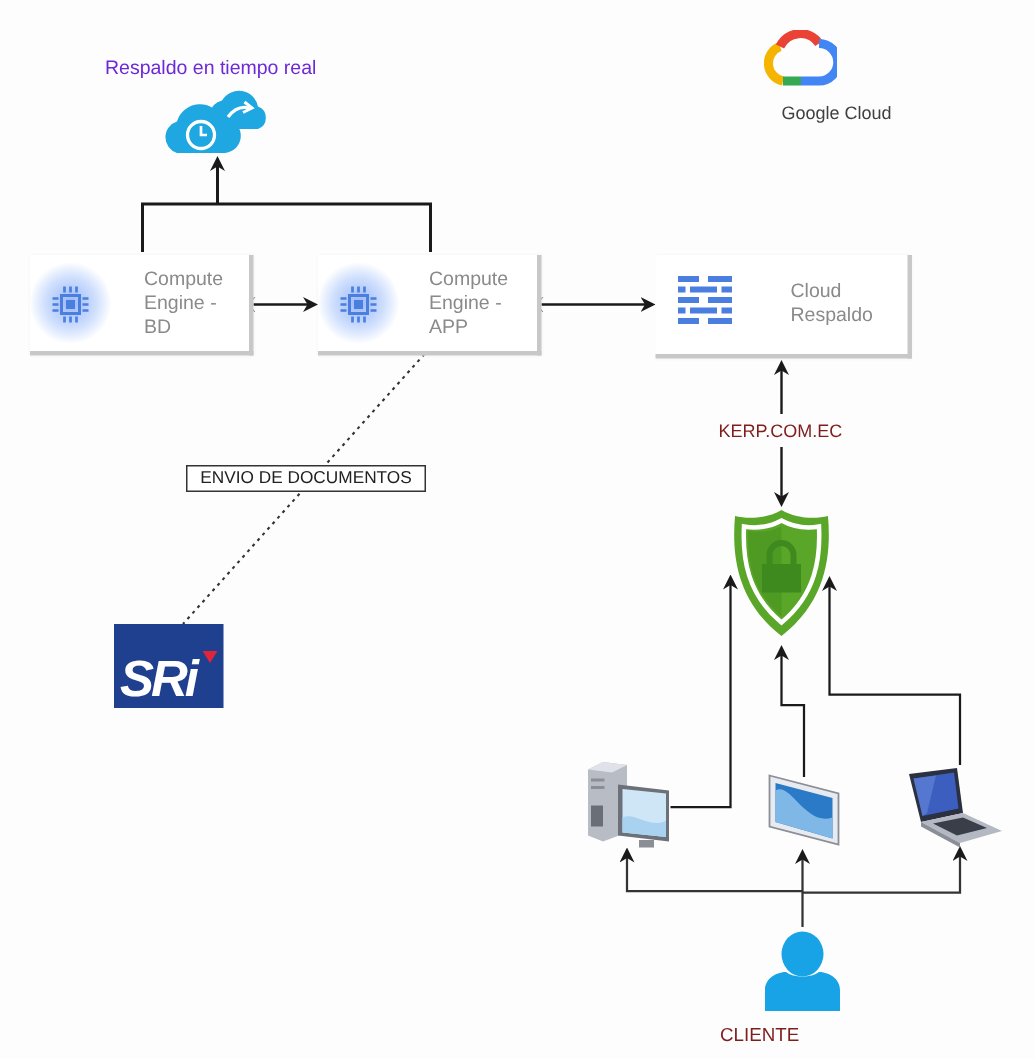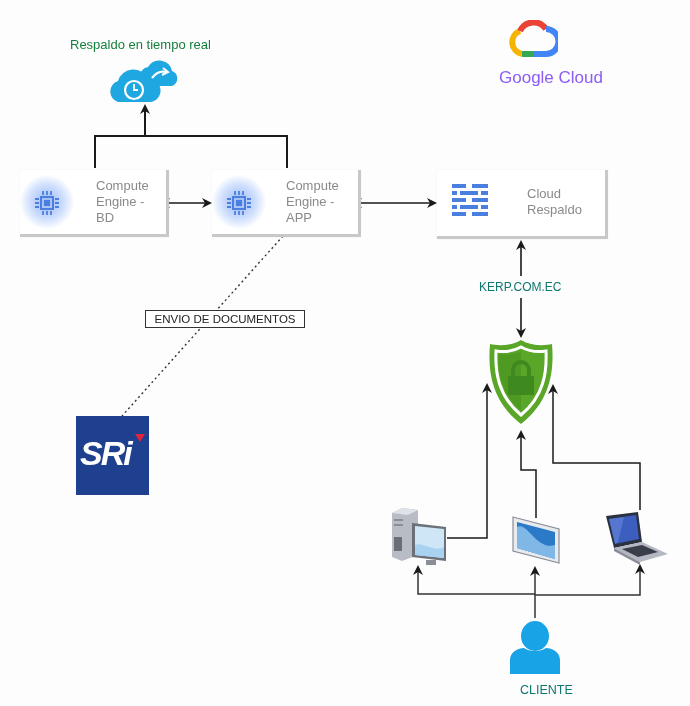--- a/index.html
+++ b/index.html
@@ -5,24 +5,24 @@
   html, body { margin:0; padding:0; }
   body { width:690px; height:706px; background:#fdfdfd; position:relative; overflow:hidden;
          font-family:"Liberation Sans", sans-serif; }
   .abs { position:absolute; }
   #wires { position:absolute; left:0; top:0; }
   .node-box { position:absolute; background:#fff; border-right:3px solid #c8c8c8; border-bottom:3px solid #c8c8c8;
               box-shadow: 0 0 2px rgba(0,0,0,0.05); }
   .node-label { position:absolute; color:#8a8a8a; font-size:13px; line-height:16px; }
   .glow { position:absolute; width:54px; height:54px; border-radius:50%;
           background: radial-gradient(circle, rgba(120,160,245,0.75) 0%, rgba(150,185,250,0.45) 45%, rgba(255,255,255,0) 72%); }
-  .title-text { font-size:13px; color:#15803d; }
+  .title-text { font-size:13px; color:#6d28d9; }
   .edge-label-box { position:absolute; border:1.5px solid #333; background:#fff; text-align:center;
                     font-size:11.5px; line-height:14px; color:#222; padding:1px 3px; }
-  .plain-label { position:absolute; font-size:12px; color:#0f766e; }
+  .plain-label { position:absolute; font-size:12px; color:#7f1d1d; }
 </style>
 </head>
 <body>
 
 <svg id="wires" width="690" height="706">
   <defs>
     <marker id="arr" markerWidth="10" markerHeight="10" refX="8" refY="5" orient="auto" markerUnits="userSpaceOnUse">
       <path d="M0,0 L10,5 L0,10 L3,5 Z" fill="#1a1a1a"></path>
     </marker>
     <marker id="arrs" markerWidth="10" markerHeight="10" refX="2" refY="5" orient="auto-start-reverse" markerUnits="userSpaceOnUse">
@@ -62,21 +62,21 @@
   <path d="M26,28 V34 H30" fill="none" stroke="#fff" stroke-width="1.8"></path>
 </svg>
 
 <svg class="abs" style="left:508px;top:20px;" width="50" height="38" viewBox="0 0 50 38">
   <path d="M14,34 a12,12 0 0 1 -2,-23" fill="none" stroke="#f5b400" stroke-width="6"></path>
   <path d="M12,11 a15,15 0 0 1 26,-2" fill="none" stroke="#ea4335" stroke-width="6"></path>
   <path d="M38,9 a12,12 0 0 1 0,25" fill="none" stroke="#4285f4" stroke-width="6"></path>
   <path d="M14,34 H26" stroke="#34a853" stroke-width="6"></path>
   <path d="M26,34 H38" stroke="#4285f4" stroke-width="6"></path>
 </svg>
-<div class="abs" style="left:499px;top:68px;font-size:17px;color:#8b5cf6;">Google Cloud</div>
+<div class="abs" style="left:521px;top:68px;font-size:12px;color:#404040;">Google Cloud</div>
 
 <div class="node-box" style="left:20px;top:170px;width:146px;height:64px;">
   <div class="glow" style="left:0px;top:5px;"></div>
   <svg class="abs" style="left:14px;top:20px;" width="26" height="26" viewBox="0 0 26 26">
     <rect x="7" y="7" width="12" height="12" fill="none" stroke="#4a7fe0" stroke-width="2"></rect>
     <rect x="10" y="10" width="6" height="6" fill="#4a7fe0"></rect>
     <g stroke="#4a7fe0" stroke-width="1.8">
       <path d="M9,1v4M13,1v4M17,1v4M9,21v4M13,21v4M17,21v4M1,9h4M1,13h4M1,17h4M21,9h4M21,13h4M21,17h4"></path>
     </g>
   </svg>
@@ -119,25 +119,25 @@
       <rect x="0" y="28" width="14" height="4"></rect>
         <rect x="20" y="28" width="16" height="4"></rect>
     </g>
   </svg>
   <div class="node-label" style="left:75px;top:16px;margin-left:15px;">
     <div>Cloud</div>
     <div>Respaldo</div>
   </div>
 </div>
 
-<div class="edge-label-box" style="left:124px;top:310px;width:152px;margin-left:21px;">
+<div class="edge-label-box" style="left:124px;top:310px;width:152px;">
   <div>ENVIO DE DOCUMENTOS</div>
 </div>
 
-<div class="abs" style="left:76px;top:416px;width:73px;height:79px;background:#1f3f8f;">
+<div class="abs" style="left:76px;top:416px;width:73px;height:56px;background:#1f3f8f;">
   <div class="abs" style="left:4px;top:18px;font-size:34px;font-weight:bold;font-style:italic;color:#fff;letter-spacing:-2px;font-family:'Liberation Sans',sans-serif;">SRi</div>
   <svg class="abs" style="left:59px;top:18px;" width="10" height="8" viewBox="0 0 10 8">
     <path d="M0,0 H10 L5,8 Z" fill="#e0253a"></path>
   </svg>
 </div>
 
 <div class="plain-label" style="left:479px;top:280px;">KERP.COM.EC</div>
 
 <svg class="abs" style="left:486px;top:338px;" width="70" height="88" viewBox="0 0 70 88">
   <path d="M35,2 C25,8 12,8 4,6 C2,30 4,62 35,86 C66,62 68,30 66,6 C58,8 45,8 35,2 Z" fill="#5aa628"></path>
@@ -171,13 +171,13 @@
   <path d="M5,11 L20,9 L14,34 L11,36 Z" fill="#6e8fe0" opacity="0.5"></path>
   <path d="M10,40 L38,34 L64,46 L36,54 Z" fill="#b4b8c2"></path>
   <path d="M18,41 L38,37 L54,44 L34,49 Z" fill="#3a3e48"></path>
   <path d="M10,40 L36,54 L36,57 L10,43 Z" fill="#8a8e96"></path>
 </svg>
 
 <svg class="abs" style="left:508px;top:620px;" width="54" height="56" viewBox="0 0 54 56">
   <ellipse cx="27" cy="16" rx="14" ry="15" fill="#17a3e6"></ellipse>
   <path d="M2,54 V40 C2,32 10,28 16,28 C21,32 33,32 38,28 C44,28 52,32 52,40 V54 Z" fill="#17a3e6"></path>
 </svg>
-<div class="plain-label" style="left:520px;top:683px;font-size:12.5px;">CLIENTE</div>
+<div class="plain-label" style="left:480px;top:683px;font-size:12.5px;">CLIENTE</div>
 
 </body></html>

